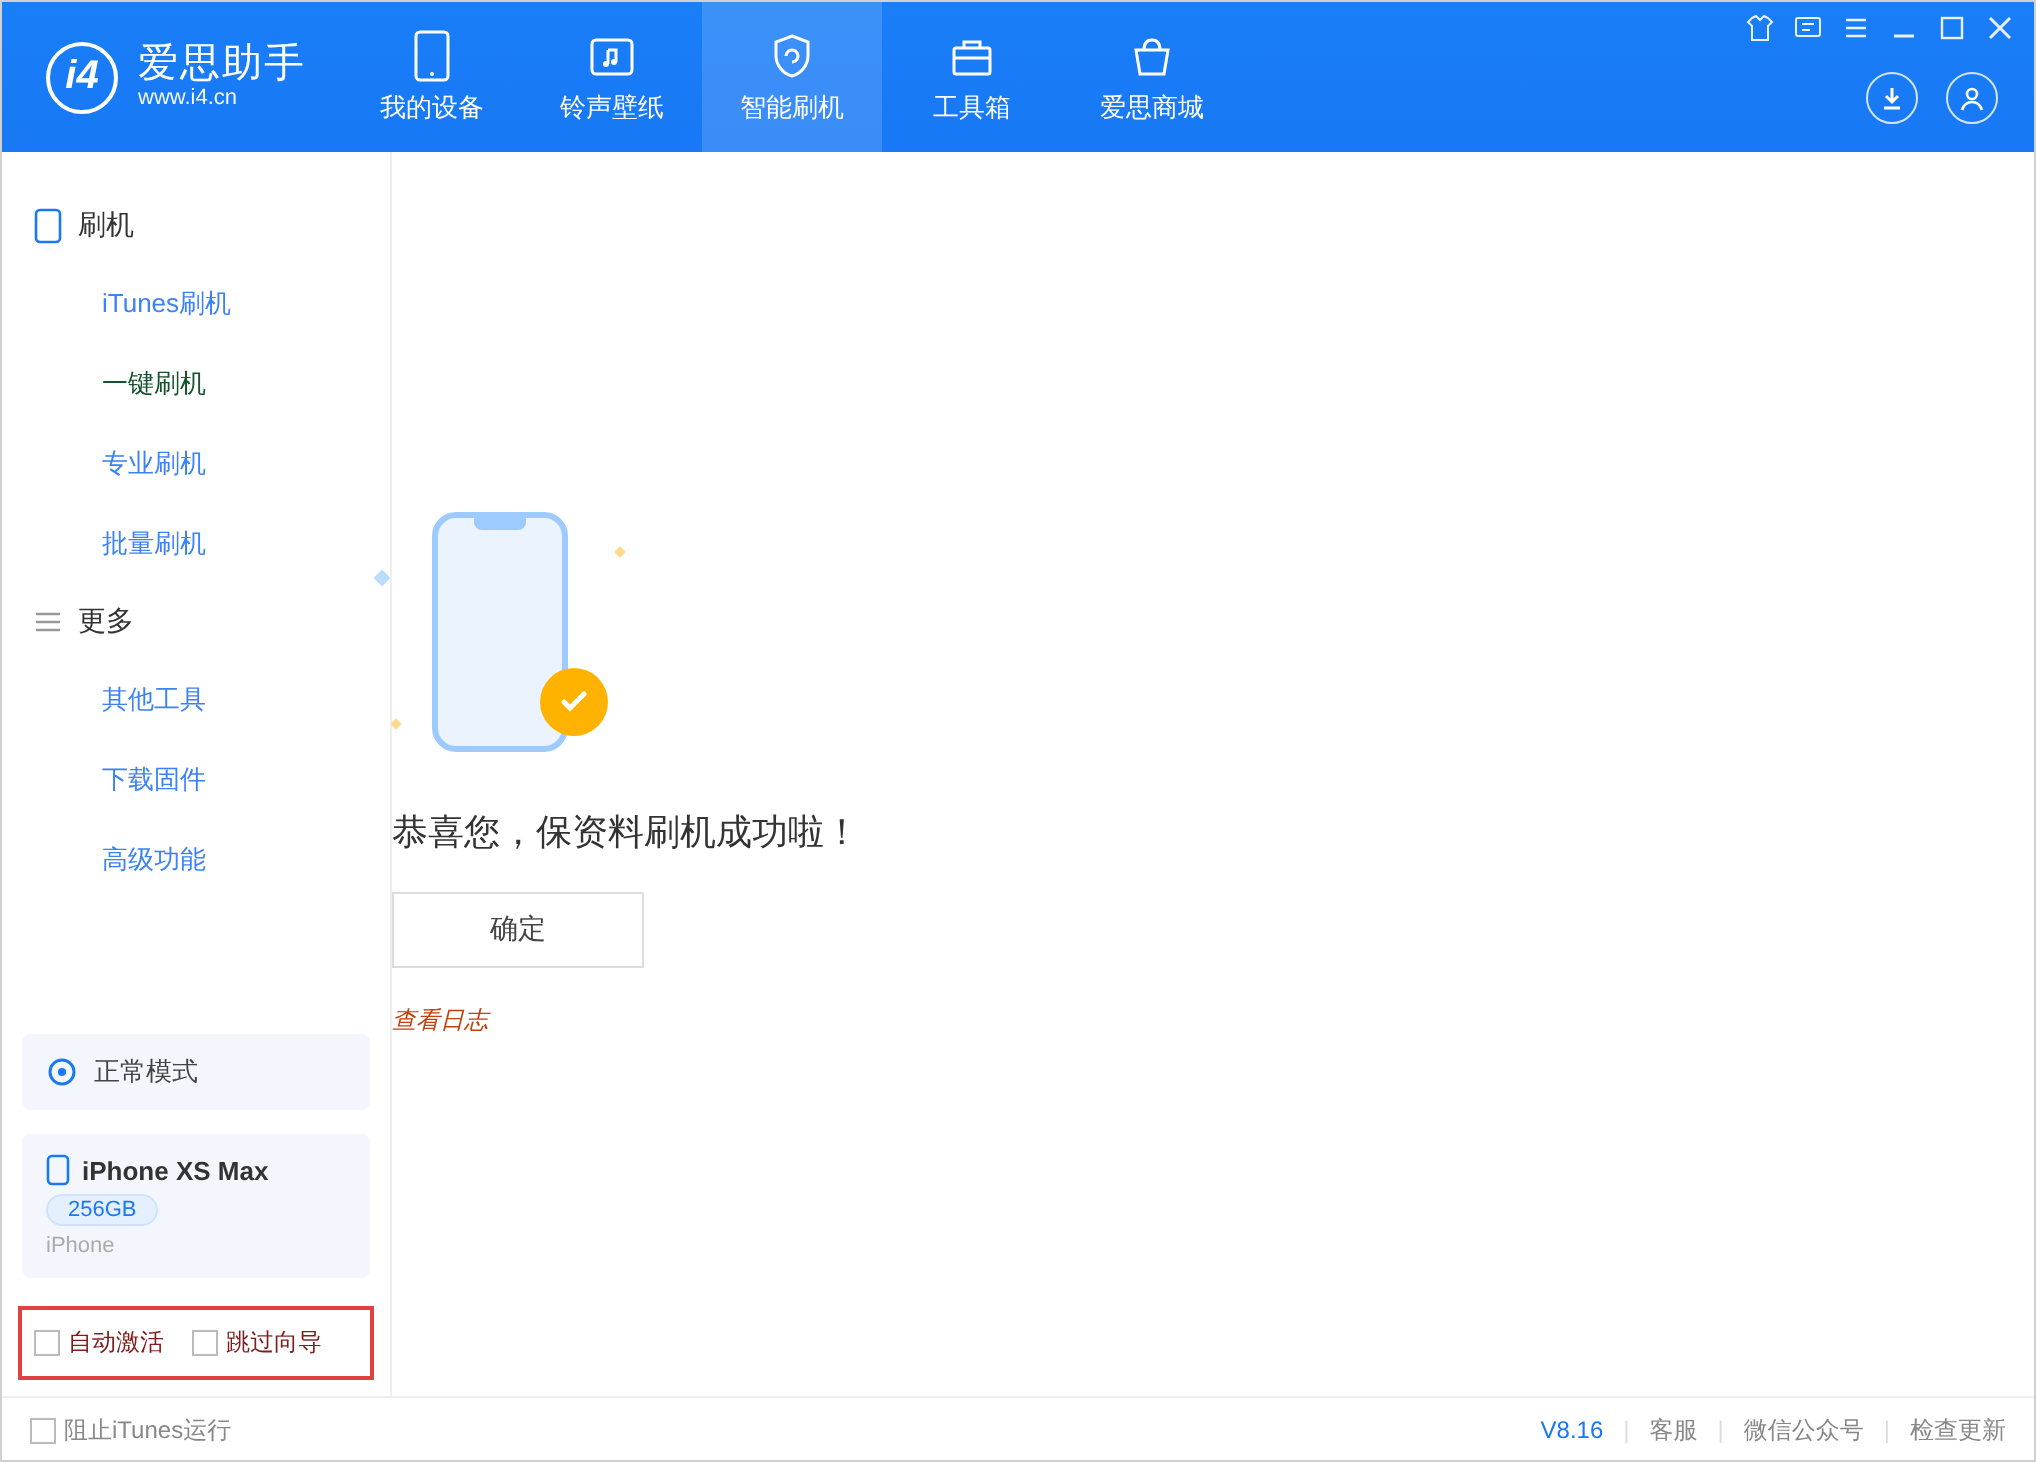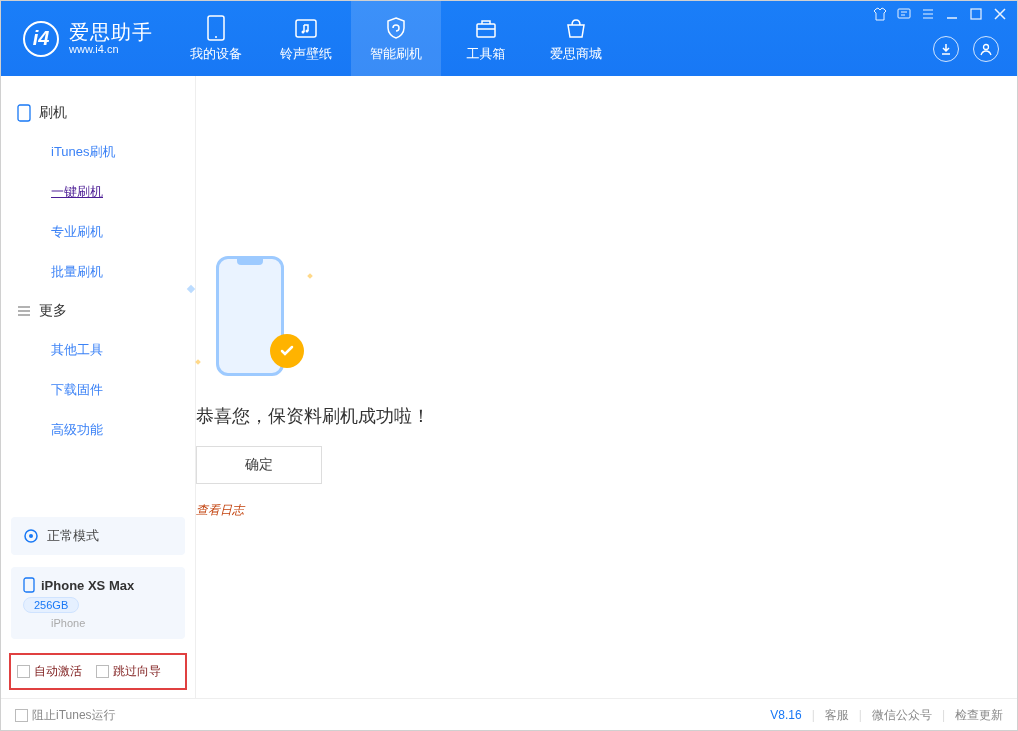--- a/index.html
+++ b/index.html
@@ -19,28 +19,28 @@
 
 .window-controls { position: absolute; top: 6px; right: 10px; display: flex; gap: 10px; align-items: center; }
 .window-controls span, .window-controls svg { cursor: pointer; opacity: .9; }
 .header-actions { position: absolute; right: 18px; bottom: 14px; display: flex; gap: 14px; }
 .circle-icon-btn { width: 26px; height: 26px; border: 1.5px solid rgba(255,255,255,.8); border-radius: 50%; display: flex; align-items: center; justify-content: center; cursor: pointer; }
 
 .body-area { display: flex; height: 622px; }
 .sidebar { width: 195px; border-right: 1px solid #eee; padding-top: 18px; display: flex; flex-direction: column; }
 .side-section-title { display: flex; align-items: center; gap: 8px; padding: 10px 16px; font-size: 14px; color: #333; font-weight: 500; }
 .side-item { padding: 11px 16px 11px 50px; font-size: 13px; color: #3b82f6; cursor: pointer; }
-.side-item.active { color: #4c1d95; text-decoration: underline; }
+.side-item.active { color: #14532d; }
 
 .side-flex-spacer { flex: 1; }
 .device-mode, .device-info { margin: 6px 10px; background: #f3f7fd; border-radius: 4px; padding: 10px 12px; font-size: 13px; color: #444; }
 .device-mode { display: flex; align-items: center; gap: 8px; }
 .device-info-name { font-weight: bold; color: #333; display: flex; align-items: center; gap: 6px; }
 .capacity-badge { display: inline-block; background: #e5f0ff; color: #1878f5; border: 1px solid #cfe3ff; border-radius: 10px; padding: 1px 10px; font-size: 11px; margin-top: 4px; }
-.device-type { font-size: 11px; color: #aaa; margin-top: 4px; margin-left: 28px; }
+.device-type { font-size: 11px; color: #aaa; margin-top: 4px; }
 
 .options-box { border: 2px solid #e04040; margin: 8px; padding: 8px 6px; display: flex; gap: 14px; font-size: 12px; color: #7f1d1d; }
 .chk { width: 13px; height: 13px; border: 1px solid #bbb; display: inline-block; vertical-align: middle; margin-right: 4px; }
 
 .main { flex: 1; display: flex; flex-direction: column; align-items: flex-start; justify-content: center; gap: 18px; }
 .success-illustration { width: 110px; height: 130px; position: relative; }
 .phone-outline { width: 68px; height: 120px; border: 3px solid #9dcaff; border-radius: 12px; background: #eaf3ff; position: absolute; left: 20px; top: 0; }
 .phone-notch { width: 26px; height: 6px; background: #9dcaff; border-radius: 0 0 4px 4px; position: absolute; top: 0; left: 50%; transform: translateX(-50%); }
 .check-badge { width: 34px; height: 34px; background: #ffb300; border-radius: 50%; position: absolute; right: 2px; bottom: 18px; display: flex; align-items: center; justify-content: center; }
 .sparkle { position: absolute; width: 6px; height: 6px; background: #bcdcff; transform: rotate(45deg); }

